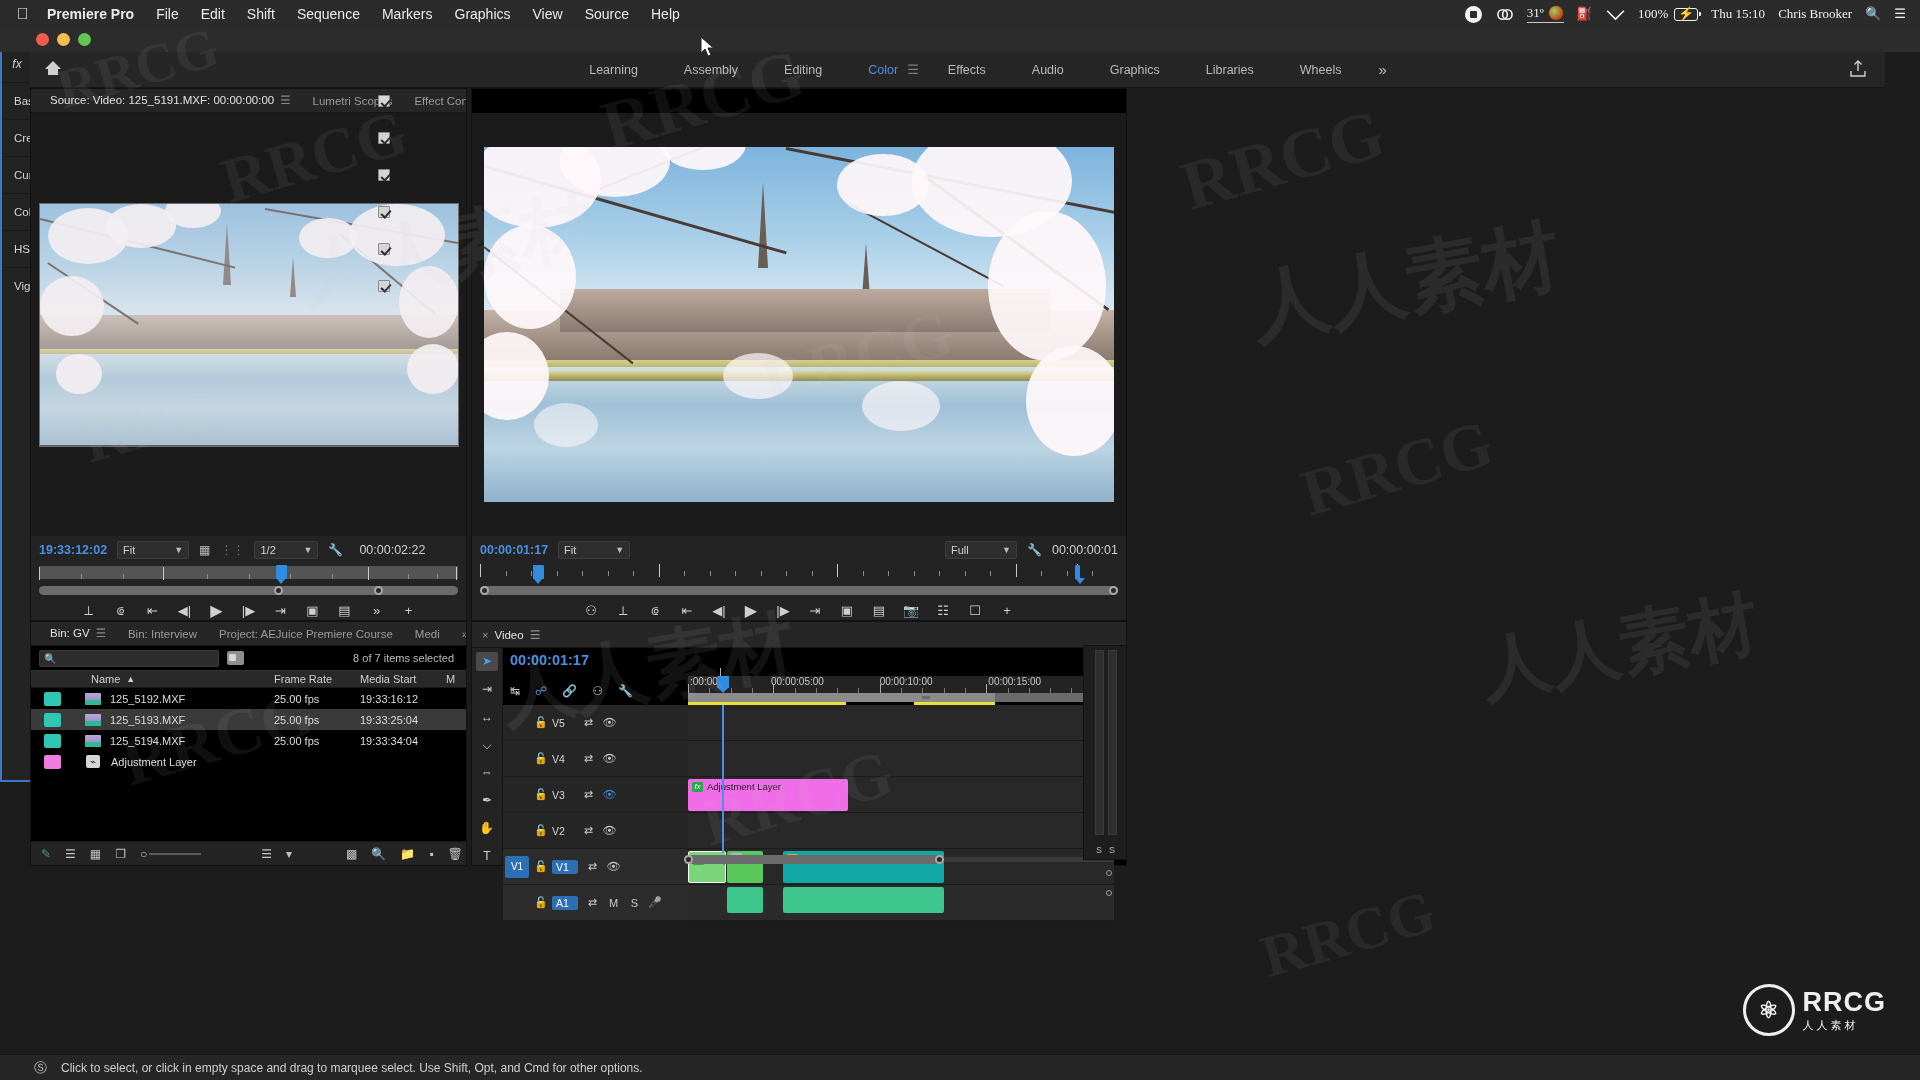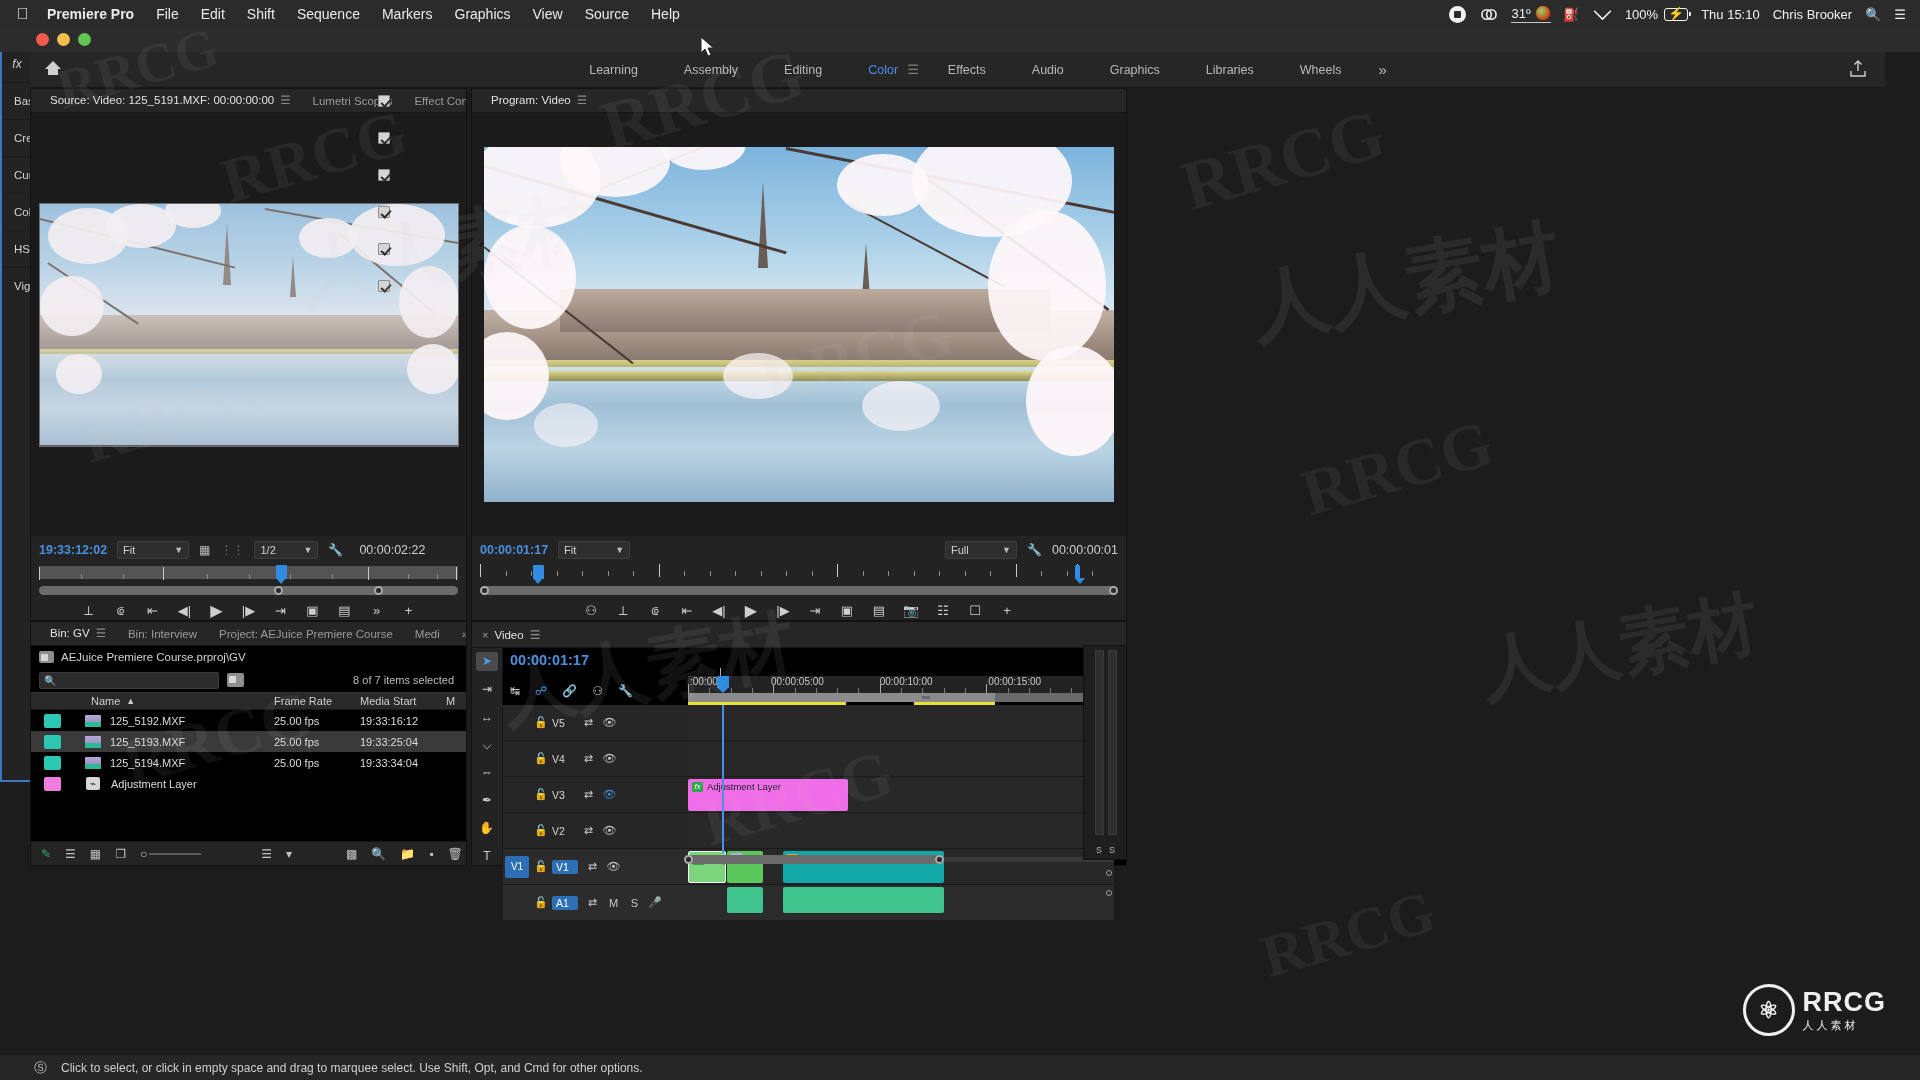--- a/index.html
+++ b/index.html
@@ -7,21 +7,21 @@
   body{ font-family:"Liberation Sans", sans-serif; font-size:12px; color:#c8c8c8; -webkit-font-smoothing:antialiased; }
 
   #root{ position:relative; width:1920px; height:1080px; background:#1c1c1c; }
 
   
   .macbar{ position:absolute; left:0; top:0; width:1920px; height:28px; background:#2b2b2b; display:flex; align-items:center; padding:0 10px; z-index:50;}
   .macbar .apple{ width:26px; text-align:center; font-size:16px; color:#ececec; line-height:1;}
   .macbar .mi{ padding:0 11px; font-size:14px; color:#eaeaea; line-height:28px; white-space:nowrap;}
   .macbar .mi.bold{ font-weight:bold; }
   .macbar .spacer{ flex:1; }
-  .macbar .right{ display:flex; align-items:center; gap:13px; padding-right:4px;}
+  .macbar .right{ display:flex; align-items:center; gap:13px; padding-right:4px;font-family:Liberation Serif, serif;}
   .macbar .right .ri{ font-size:13px; color:#f0f0f0; white-space:nowrap; display:flex; align-items:center;}
   .sicon{ display:inline-block; width:17px; height:17px; position:relative;}
   .sicon.rec{ border-radius:50%; background:#f2f2f2; }
   .sicon.rec::after{ content:""; position:absolute; left:5px; top:5px; width:7px; height:7px; background:#2b2b2b; border-radius:1px;}
   .tempdot{ width:16px;height:16px;border-radius:50%;background:radial-gradient(circle at 38% 36%, #9ad36a 0%, #c2531f 62%, #7a2f10 100%); display:inline-block; margin-left:4px; border:1px solid #5a2a12;}
   .tempwrap{ display:flex; align-items:center; border-bottom:1.5px solid #c8c8c8; padding-bottom:1px;}
   .train{ font-size:14px; }
   .batt{ width:24px; height:13px; border:1.6px solid #f2f2f2; border-radius:3px; position:relative; display:inline-block;}
   .batt::after{ content:""; position:absolute; right:-4px; top:3.5px; width:2.5px; height:4px; background:#f2f2f2; border-radius:0 1px 1px 0;}
   .batt .bolt{ position:absolute; left:0; top:-3px; width:100%; text-align:center; font-size:13px; color:#f2f2f2;}
@@ -365,25 +365,20 @@
         <div class="tbtn">⇥</div>
         <div class="tbtn">▣</div>
         <div class="tbtn">▤</div>
         <div class="tbtn">»</div>
         <div class="tbtn">+</div>
       </div>
     </div>
   </div>
 
   <div class="panel" id="program">
-    <div class="ptabs">
-      <div class="ptab active">
-        <span>Program: Video</span><span class="hm">☰</span>
-      </div>
-    </div>
     <div class="monitorArea">
       <div class="pgmImg">
         <div class="photo">
           <div class="ph-sky"></div>
             <div class="ph-city"></div>
             <div class="ph-bank"></div>
             <div class="ph-water"></div>
           <div style="position:absolute;left:43.5%;top:10%;width:0;height:0;border-left:5px solid transparent;border-right:5px solid transparent;border-bottom:86px solid #6a5d55;"></div>
           <div style="position:absolute;left:60%;top:27%;width:0;height:0;border-left:4px solid transparent;border-right:4px solid transparent;border-bottom:54px solid #6a5d55;"></div>
           <div style="position:absolute;left:12%;top:40%;width:78%;height:12%;background:linear-gradient(180deg,#bcaa9d,#8a7a70);"></div>
@@ -531,24 +526,20 @@
     <div class="ptabs">
       <div class="ptab active">
         <span>Bin: GV</span><span class="hm">☰</span>
       </div>
       <div class="ptab">Bin: Interview</div>
       <div class="ptab">Project: AEJuice Premiere Course</div>
       <div class="ptab">Medi</div>
       <div class="ptab">»</div>
     </div>
 
-    <div class="binPath">
-      <span class="folderI"></span>
-      <span>AEJuice Premiere Course.prproj\GV</span>
-    </div>
 
     <div class="binSearch">
       <span class="sbox">
         <span class="magn">🔍</span>
         <input value="" placeholder="" style="">
       </span>
       <span class="folderI" style="width:17px;height:14px;"></span>
       <span class="binCount">8 of 7 items selected</span>
     </div>
 

